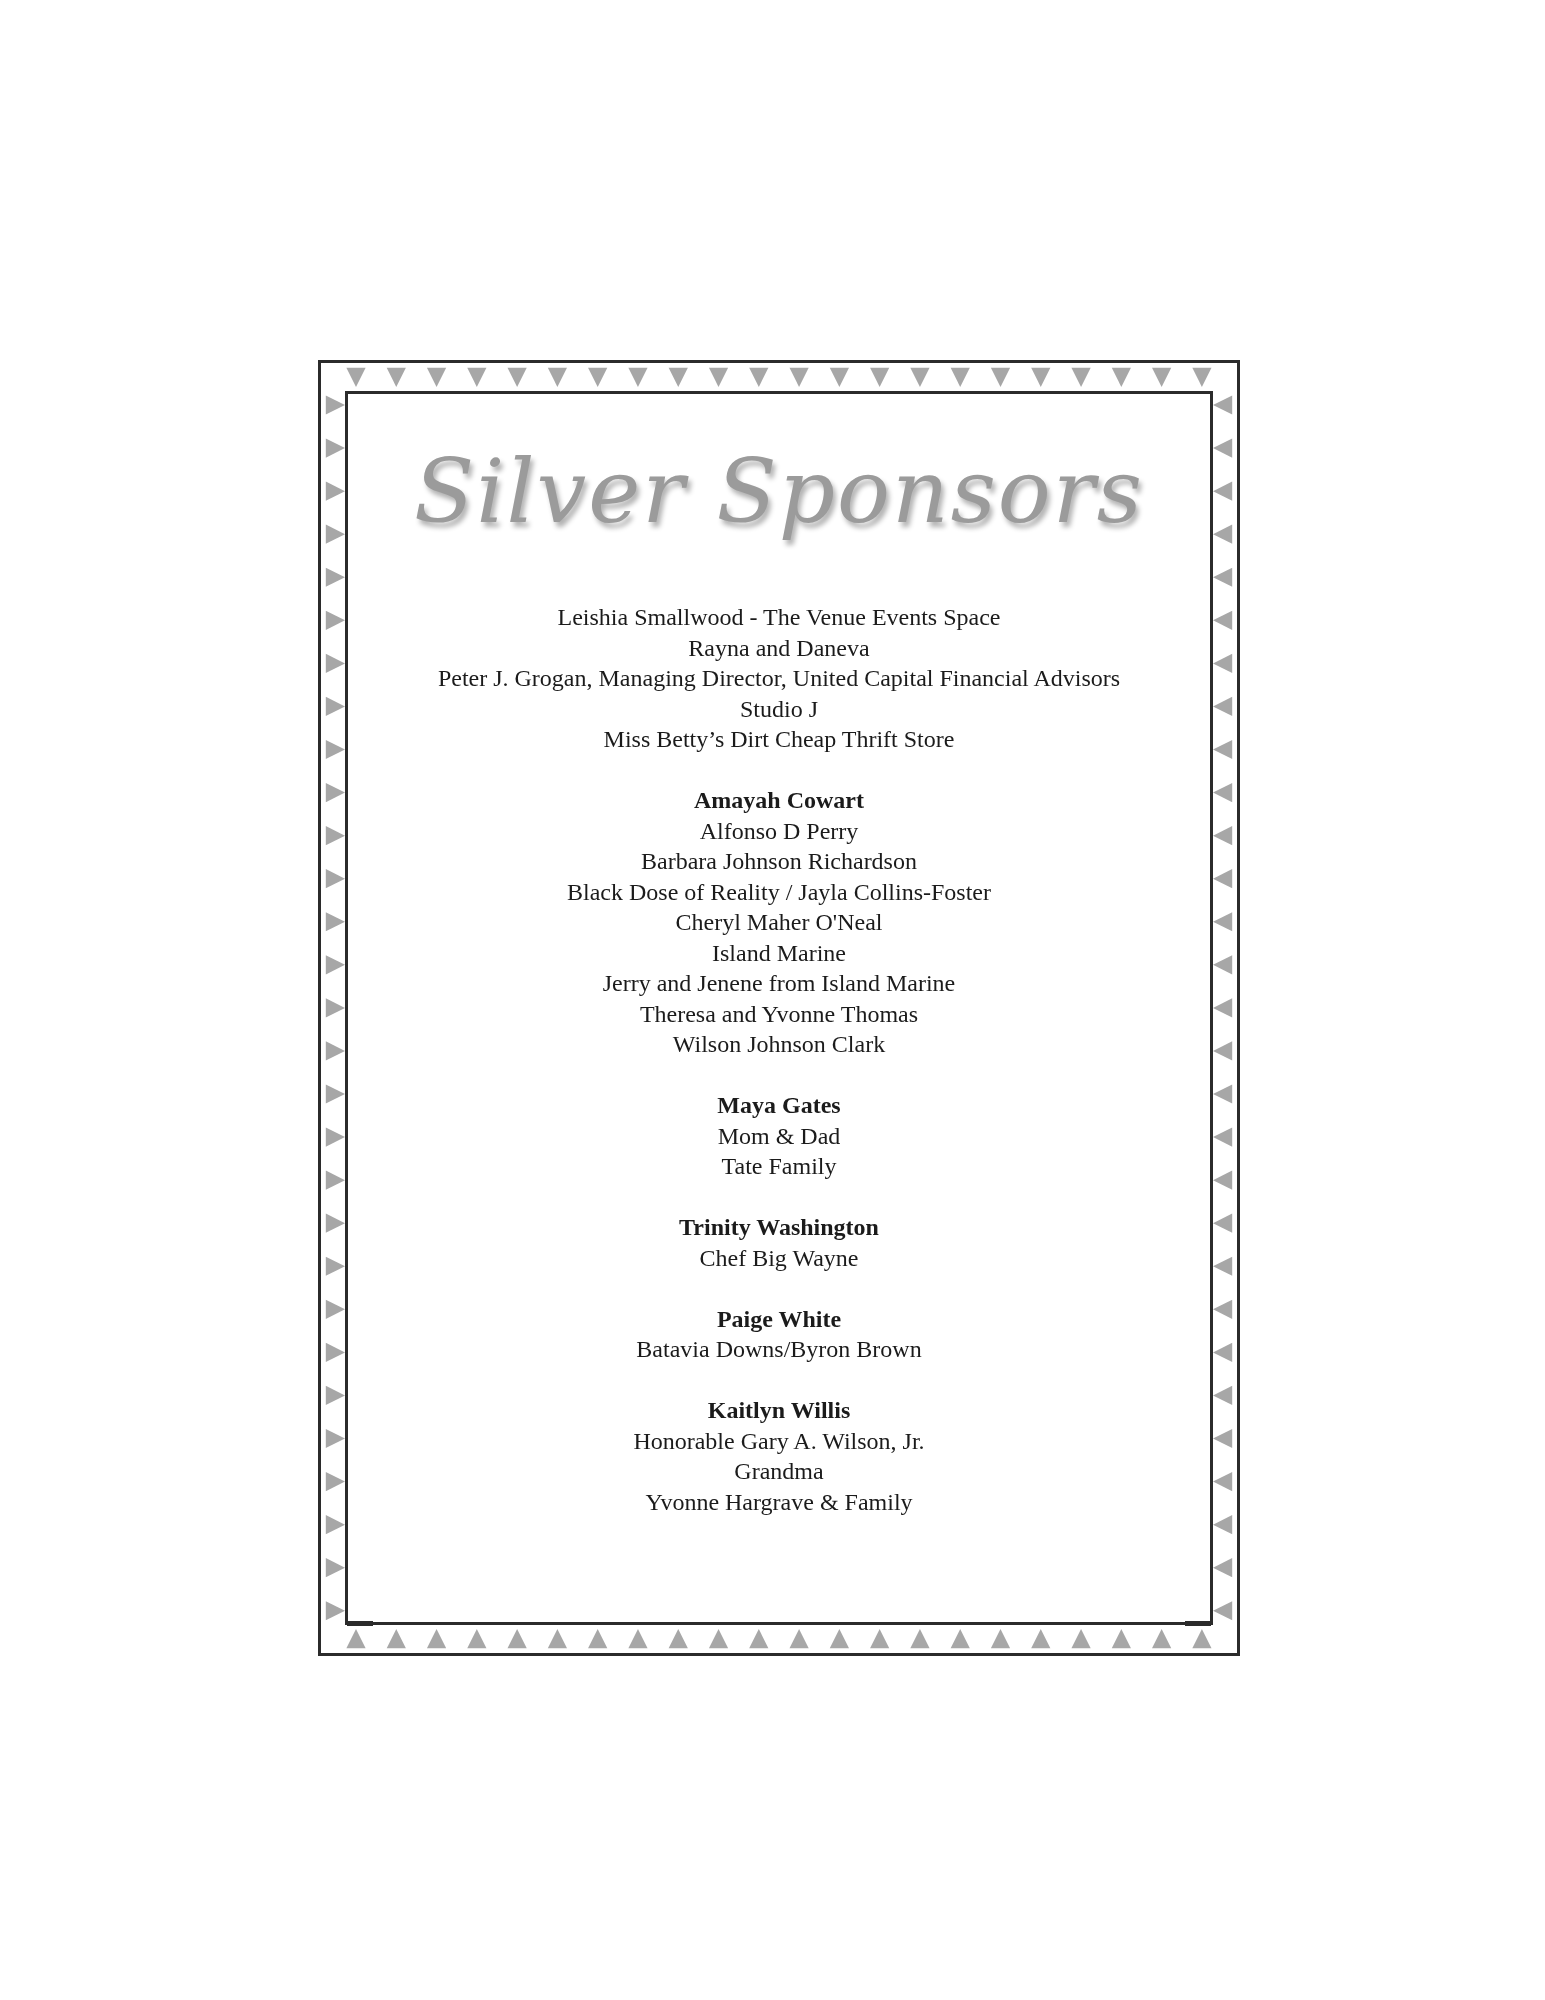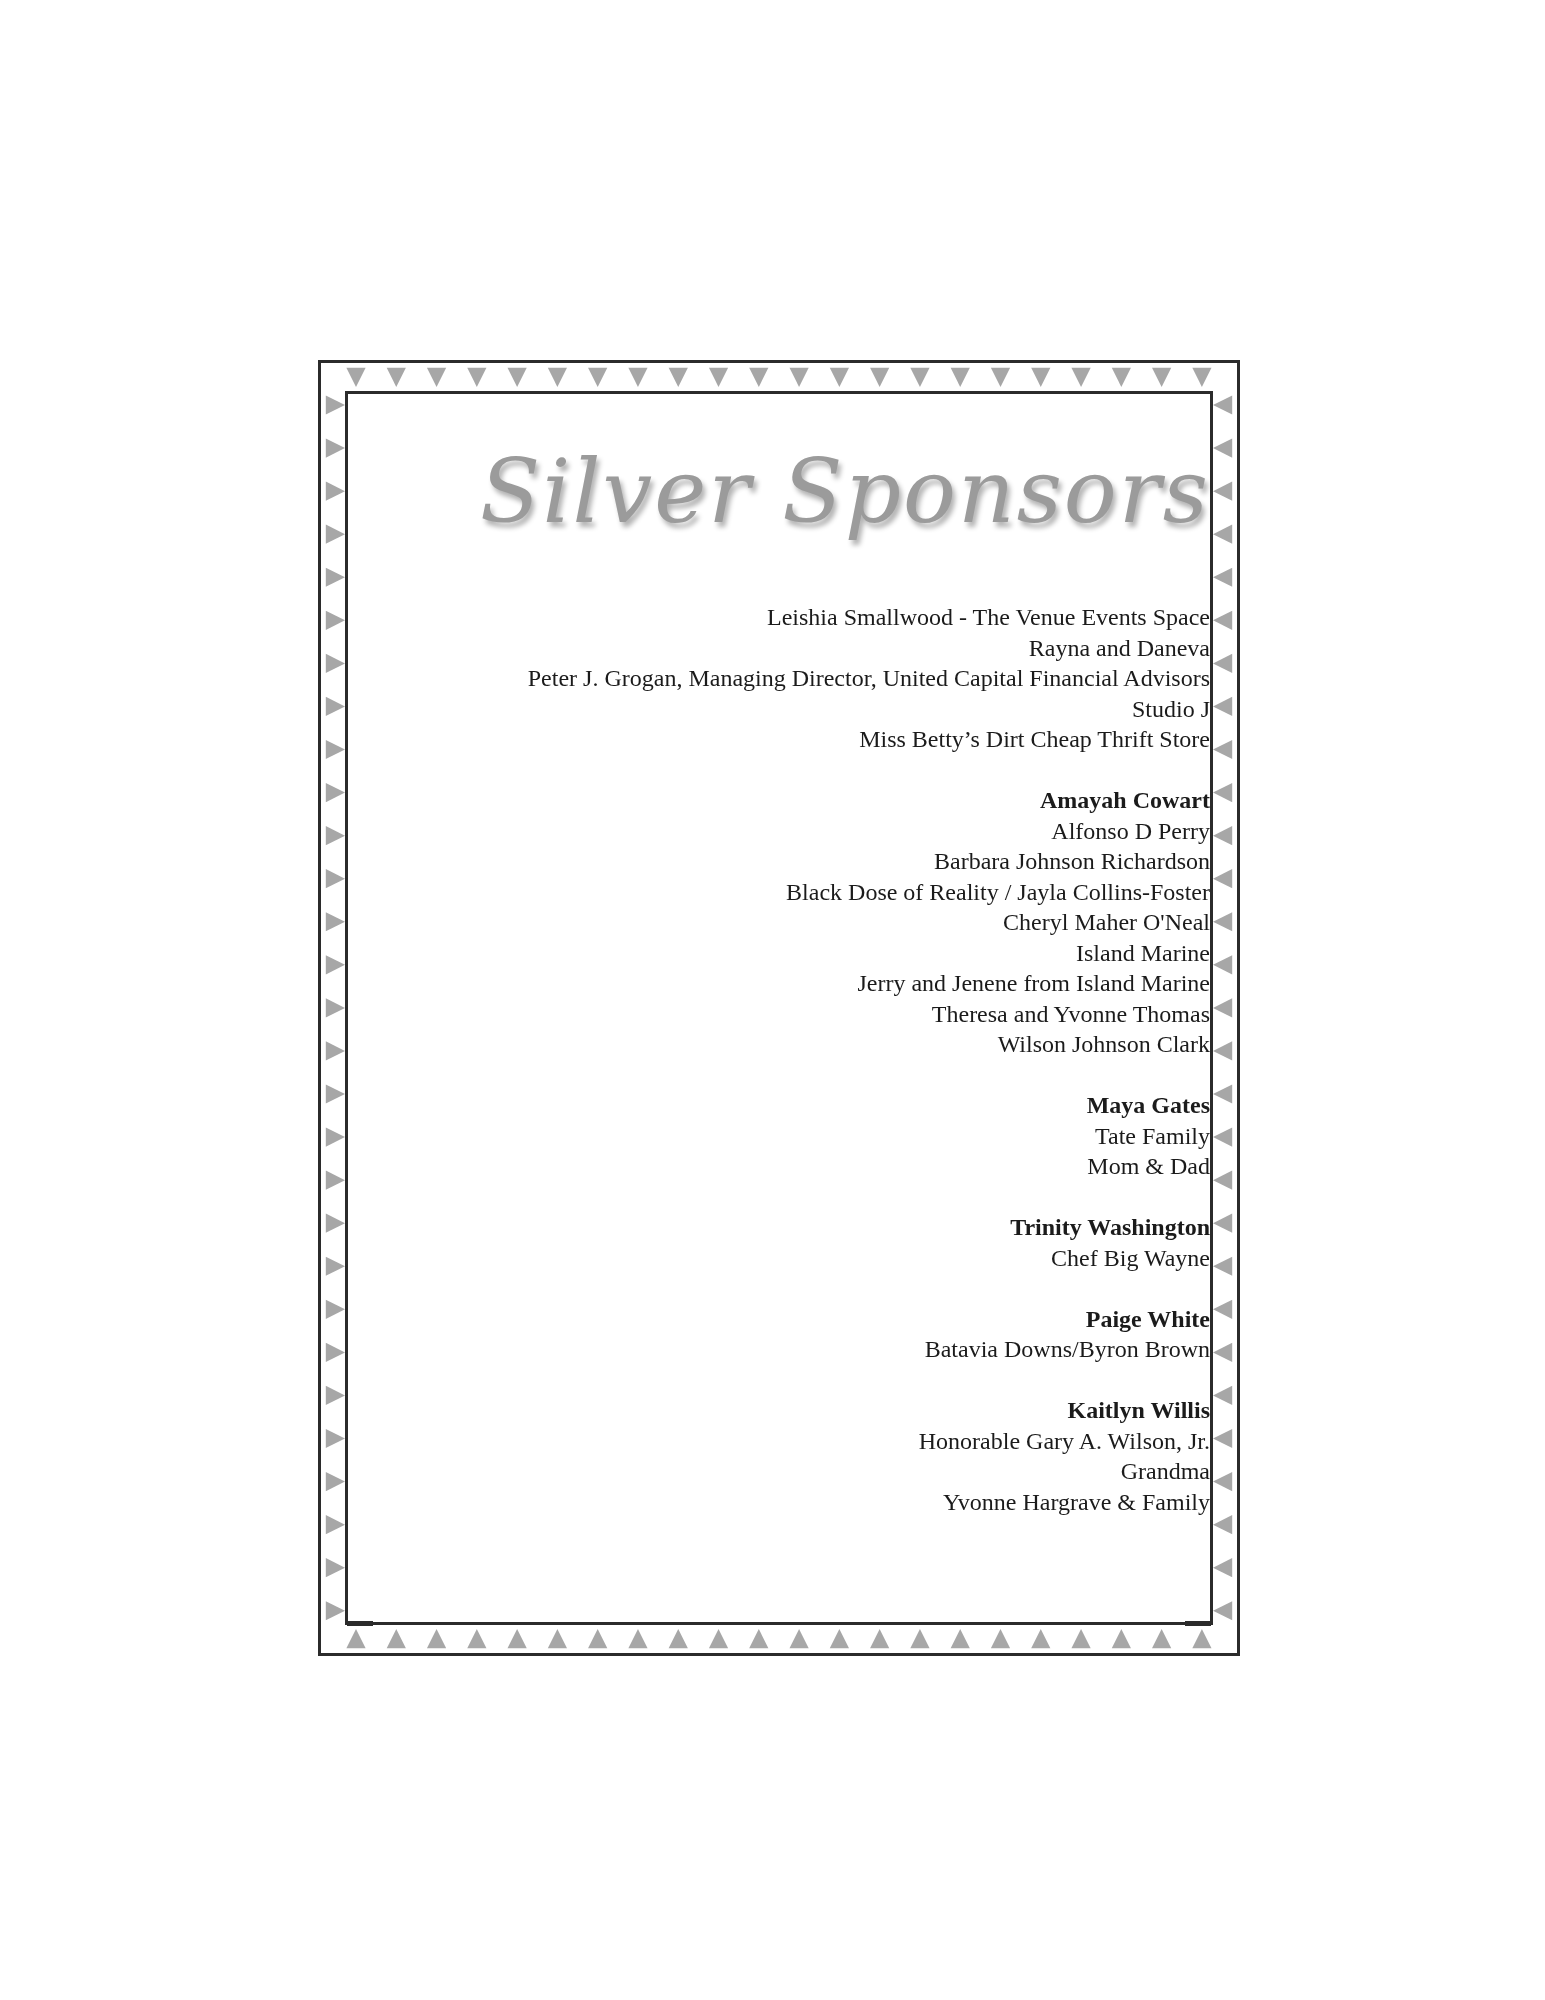--- a/index.html
+++ b/index.html
@@ -68,21 +68,21 @@
     width: 26px;
     height: 5px;
     background: var(--line-color);
   }
   .corner-dash-left  { left: -1px; }
   .corner-dash-right { right: -1px; }
 
   .content {
     position: absolute;
     inset: 0;
-    text-align: right;
+    text-align: center;
     color: var(--text-color);
   }
 
   .title {
     margin: 42px 0 0 0;
     font-family: "DejaVu Serif", serif;
     font-style: italic;
     font-size: 88px;
     line-height: 112px;
     letter-spacing: 2px;
@@ -236,22 +236,22 @@
             <div class="entry">Barbara Johnson Richardson</div>
             <div class="entry">Black Dose of Reality / Jayla Collins-Foster</div>
             <div class="entry">Cheryl Maher O'Neal</div>
             <div class="entry">Island Marine</div>
             <div class="entry">Jerry and Jenene from Island Marine</div>
             <div class="entry">Theresa and Yvonne Thomas</div>
             <div class="entry">Wilson Johnson Clark</div>
           </div>
           <div class="section">
             <div class="section-header">Maya Gates</div>
+            <div class="entry">Mom &amp; Dad</div>
             <div class="entry">Tate Family</div>
-            <div class="entry">Mom &amp; Dad</div>
           </div>
           <div class="section">
             <div class="section-header">Trinity Washington</div>
             <div class="entry">Chef Big Wayne</div>
           </div>
           <div class="section">
             <div class="section-header">Paige White</div>
             <div class="entry">Batavia Downs/Byron Brown</div>
           </div>
           <div class="section">

